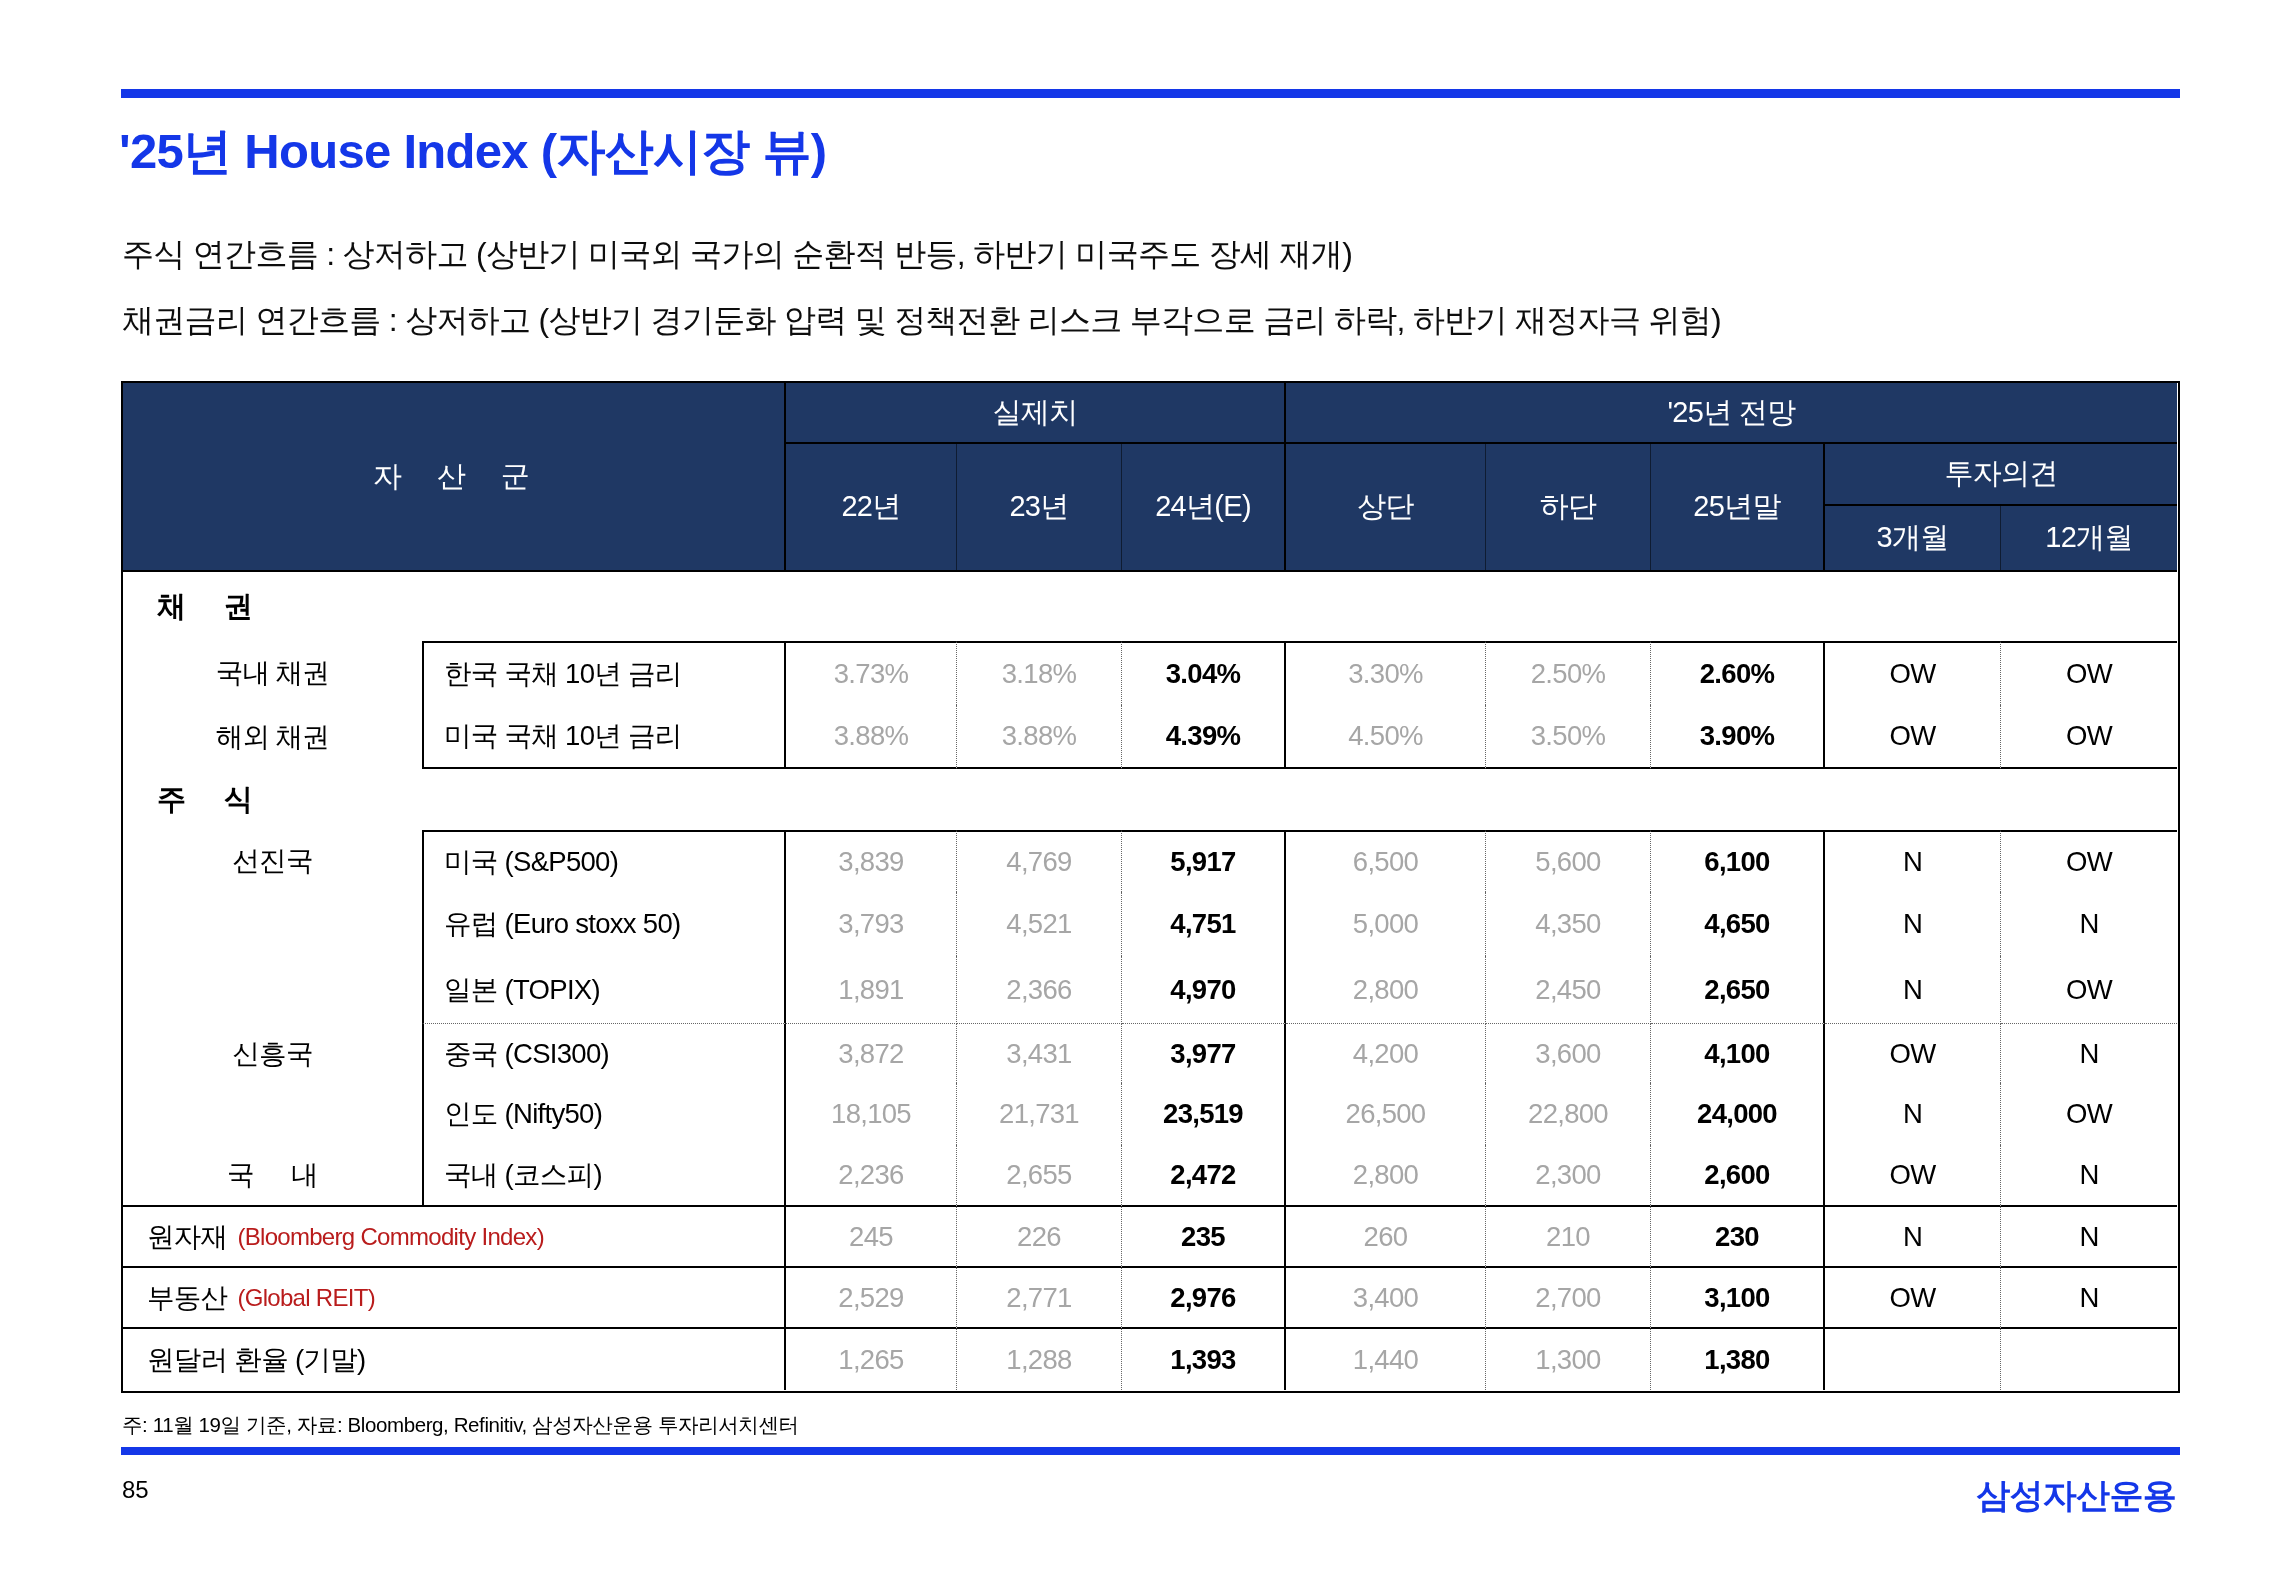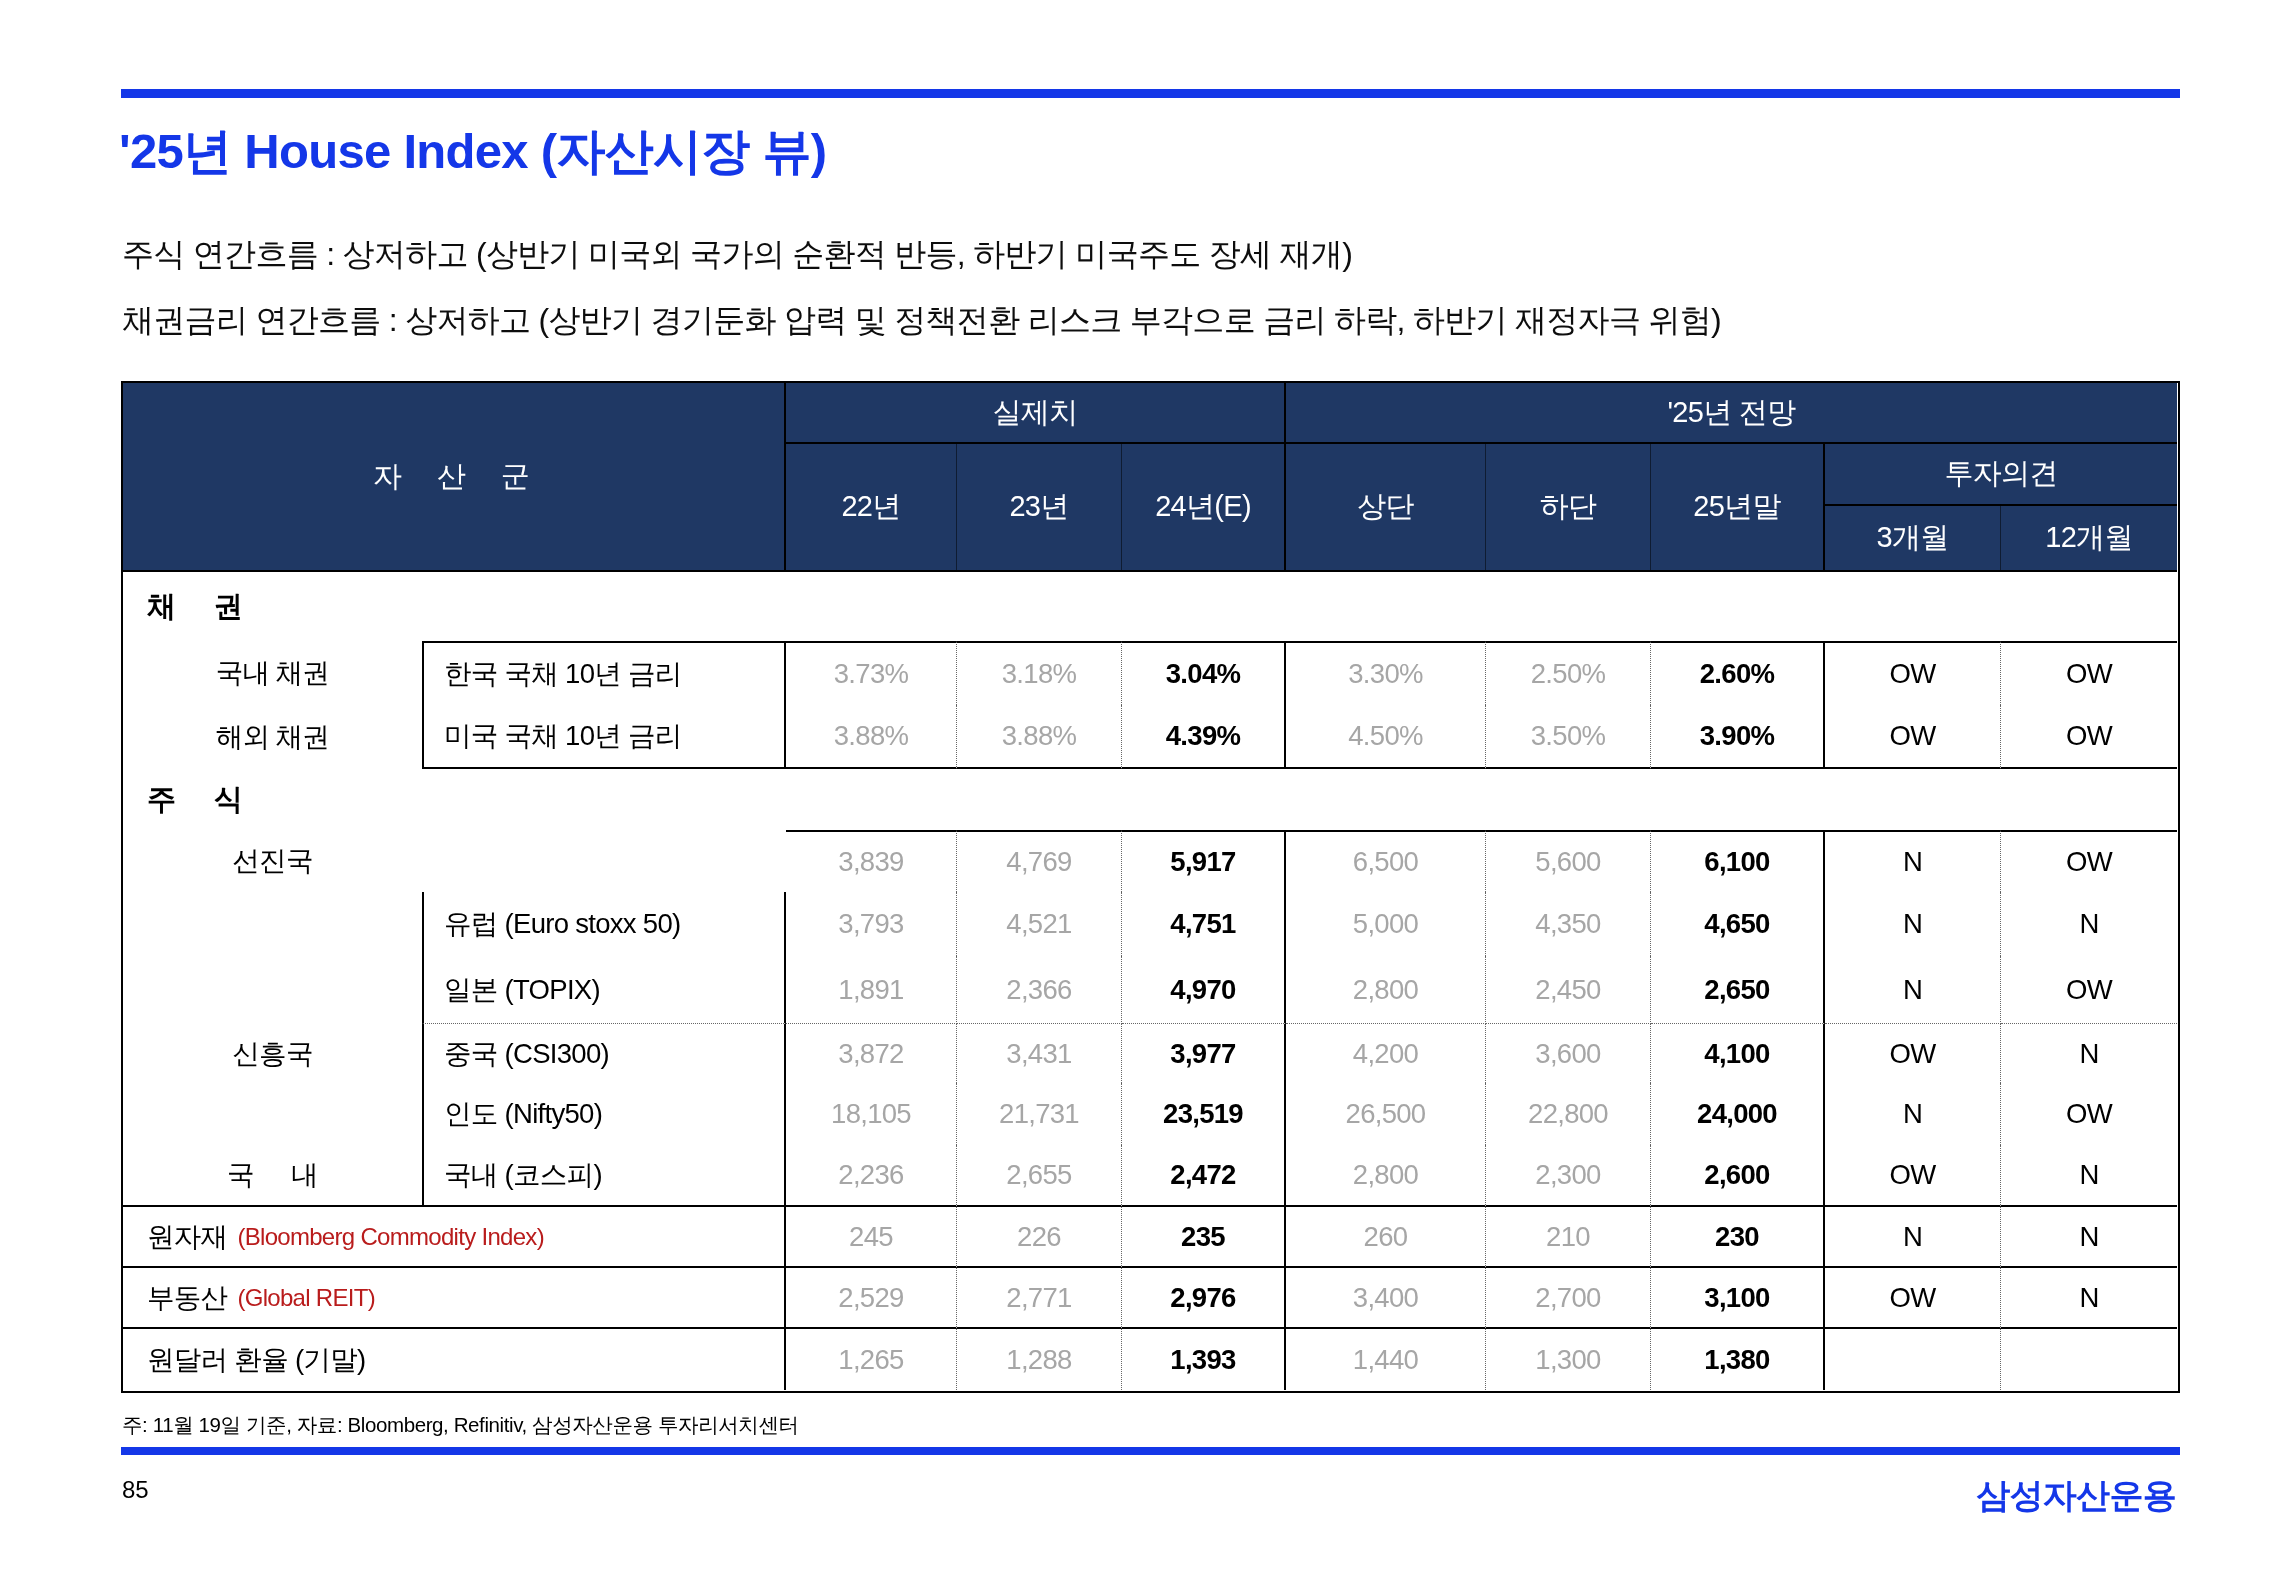--- a/index.html
+++ b/index.html
@@ -23,21 +23,21 @@
 
   
   .hd{background:#1F3864;color:#fff;font-weight:500;font-size:29px;}
   .hd-assets{word-spacing:18.4px;letter-spacing:4.2px;border-right:2.1px solid #000;}
   .hd-group{border-bottom:2.1px solid #000;}
   .hd-sub-divider{border-right:1.4px solid rgba(0,0,0,0.5);}
   .hd-strong-divider{border-right:2.1px solid #000;}
   .hd-opinion{border-bottom:2.1px solid #000;}
 
   
-  .sec{grid-column:1/11;justify-content:flex-start;padding-left:24px;font-weight:600;font-size:29px;word-spacing:31px;}
+  .sec{grid-column:1/11;justify-content:flex-start;padding-left:34px;font-weight:600;font-size:29px;word-spacing:31px;}
   .sec.first{border-top:2.8px solid #000;}
 
   
   .cat{font-weight:500;font-family:Liberation Serif, serif;}
   .cat-gap{word-spacing:31px;}
   .inst{justify-content:flex-start;padding-left:20px;font-weight:400;}
   .lbl{grid-column:1/3;justify-content:flex-start;padding-left:24px;font-weight:500;gap:10px;}
   .lbl .sub{font-size:24px;font-weight:400;color:#b91c1c;}
   .vg{color:#A6A6A6;font-weight:400;}
   .vd{color:#000;font-weight:600;}
@@ -102,20 +102,21 @@
     <div class="c vd br bb" style="grid-column:5;grid-row:6">4.39%</div>
     <div class="c vg bdr bb" style="grid-column:6;grid-row:6">4.50%</div>
     <div class="c vg bdr bb" style="grid-column:7;grid-row:6">3.50%</div>
     <div class="c vd br bb" style="grid-column:8;grid-row:6">3.90%</div>
     <div class="c op bdr bb" style="grid-column:9;grid-row:6">OW</div>
     <div class="c op bb" style="grid-column:10;grid-row:6">OW</div>
 
     <div class="c sec" style="grid-row:7">주 식</div>
 
     <div class="c cat" style="grid-column:1;grid-row:8">선진국</div>
+    <div class="c inst bl br bt" style="grid-column:2;grid-row:8">미국 (S&amp;P500)</div>
     <div class="c vg bdr bt" style="grid-column:3;grid-row:8">3,839</div>
     <div class="c vg bdr bt" style="grid-column:4;grid-row:8">4,769</div>
     <div class="c vd br bt" style="grid-column:5;grid-row:8">5,917</div>
     <div class="c vg bdr bt" style="grid-column:6;grid-row:8">6,500</div>
     <div class="c vg bdr bt" style="grid-column:7;grid-row:8">5,600</div>
     <div class="c vd br bt" style="grid-column:8;grid-row:8">6,100</div>
     <div class="c op bdr bt" style="grid-column:9;grid-row:8">N</div>
     <div class="c op bt" style="grid-column:10;grid-row:8">OW</div>
 
     <div class="c inst bl br" style="grid-column:2;grid-row:9">유럽 (Euro stoxx 50)</div>

